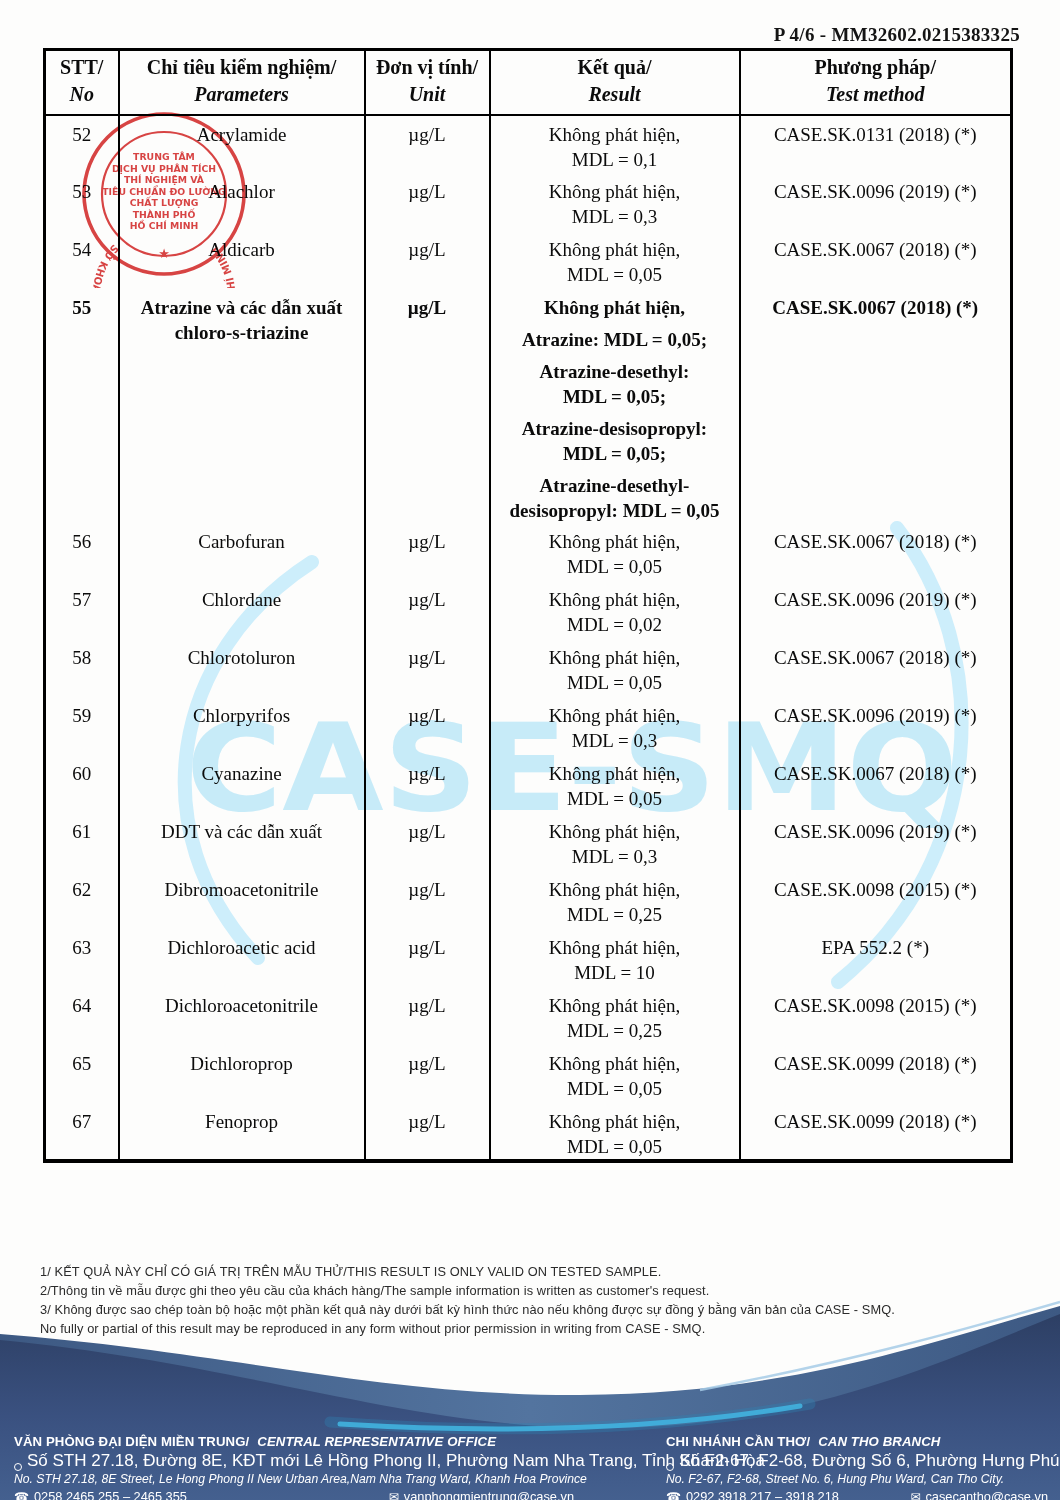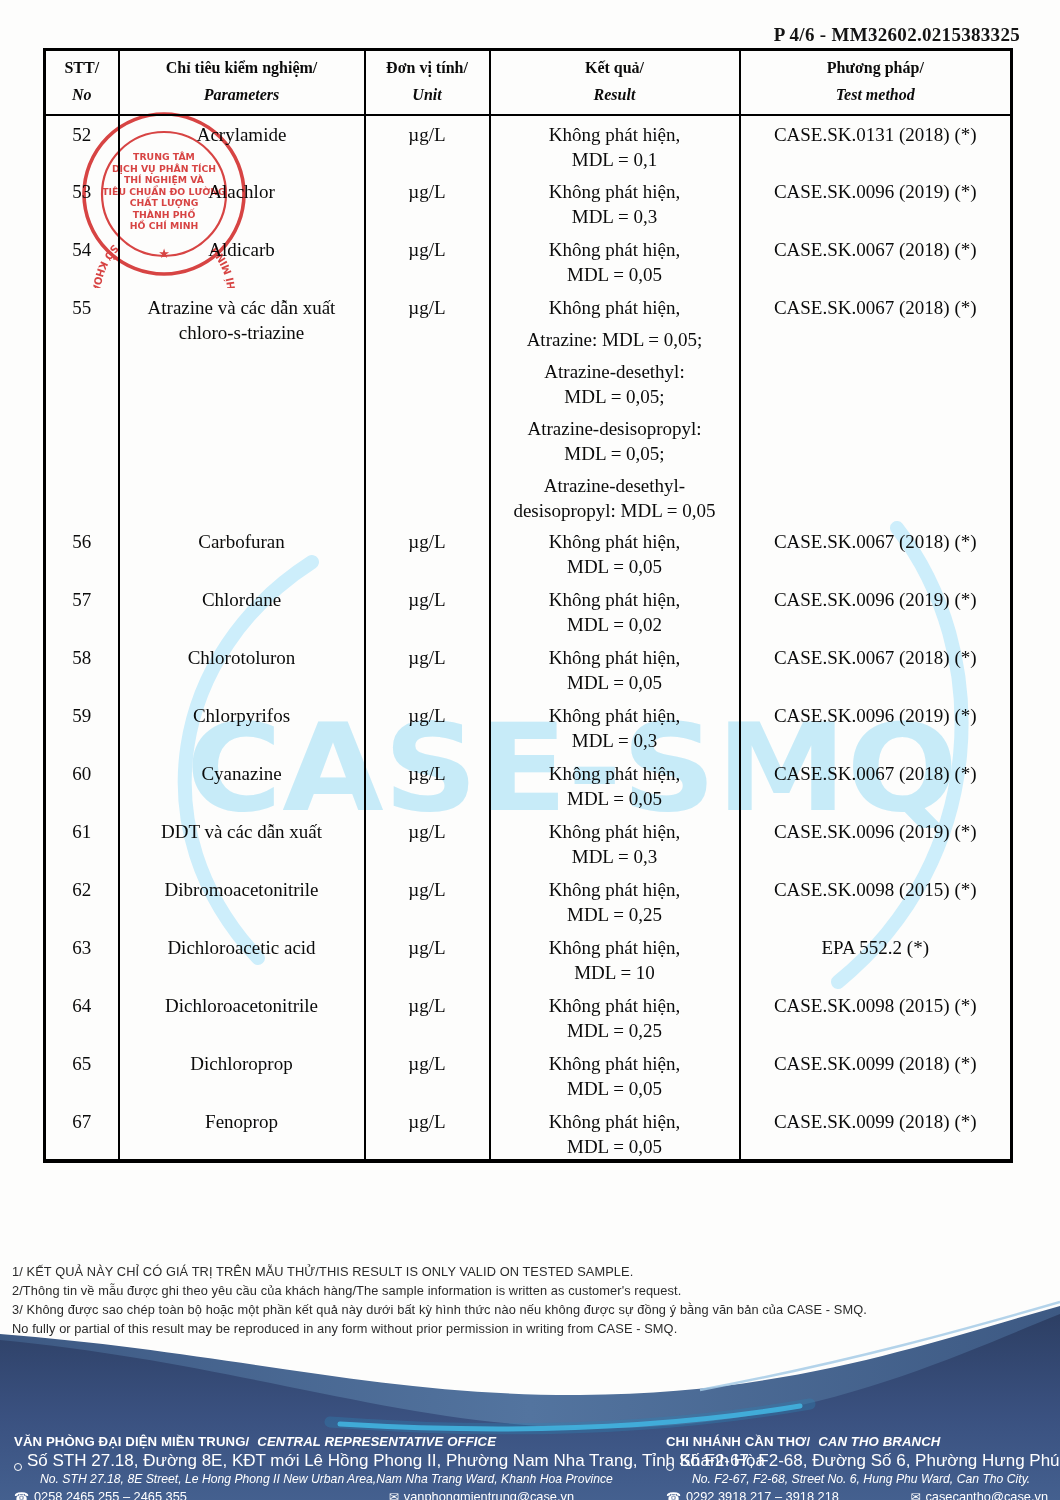--- a/index.html
+++ b/index.html
@@ -18,50 +18,50 @@
   
   .doc-table{
     position:absolute;left:43px;top:48px;width:967px;z-index:1;
     border-collapse:collapse;table-layout:fixed;
     color:#0b0b0b;background:transparent;
   }
   .doc-table{border:3px solid #000;border-bottom-width:4px;}
   .doc-table th,.doc-table td{border-left:2px solid #000;vertical-align:top;padding:0;}
   .doc-table th{
     height:60px;border-bottom:2px solid #000;
-    font-size:16px;line-height:27px;padding-top:3px;
+    font-size:20px;line-height:27px;padding-top:3px;
   }
   .doc-table th .vi{font-weight:bold;display:block;}
   .doc-table th .en{font-weight:bold;font-style:italic;display:block;}
   .doc-table tbody tr{height:58px;margin-top:48px;}
-  .doc-table tbody tr.tall{height:228px;}
+  .doc-table tbody tr.tall{height:228px;font-weight:bold;}
   .doc-table td{font-size:19px;line-height:25px;text-align:center;padding-top:6px;}
   .doc-table td .rgroup{margin-bottom:7px;}
   .doc-table td .rgroup:last-child{margin-bottom:0;}
   
   .stamp-svg{position:absolute;left:74px;top:106px;z-index:2;pointer-events:none;
     mix-blend-mode:multiply;opacity:.92;}
   
   .footnotes{
-    position:absolute;left:12px;top:1262px;z-index:1;
+    position:absolute;left:40px;top:1262px;z-index:1;
     font-family:"Liberation Sans","DejaVu Sans",sans-serif;
     font-size:12.8px;line-height:19px;color:#2b2b2b;letter-spacing:.1px;
   }
   
   .footer-svg{position:absolute;left:0;top:1300px;z-index:3;}
   .footer-col{
     position:absolute;z-index:4;color:#fff;
     font-family:"Liberation Sans","DejaVu Sans",sans-serif;
   }
   .footer-col.left{left:14px;top:1434px;width:600px;}
   .footer-col.right{left:666px;top:1434px;width:382px;}
   .f-title{font-size:13.2px;font-weight:bold;letter-spacing:.1px;white-space:nowrap;}
   .f-title .en{font-style:italic;margin-left:8px;}
   .f-row{display:flex;align-items:flex-end;gap:5px;margin-top:2px;font-size:17px;white-space:nowrap;}
-  .f-addr-en{font-style:italic;margin-left:26px;margin-top:1px;font-size:12.2px;white-space:nowrap;}
+  .f-addr-en{font-style:italic;margin-left:0;margin-top:1px;font-size:12.2px;white-space:nowrap;}
   .pin-icon{flex:0 0 auto;width:6px;height:6px;margin-top:4px;border:1.6px solid #fff;border-radius:50%;}
   .f-contacts{display:flex;justify-content:space-between;margin-top:3px;font-size:12.8px;}
   .f-contacts .grp{display:flex;align-items:center;gap:5px;white-space:nowrap;}
   .glyph-icon{font-family:"DejaVu Sans",sans-serif;font-size:12px;line-height:1;}
 </style>
 </head>
 <body>
 
 <svg class="watermark-svg" width="1060" height="1500" viewBox="0 0 1060 1500">
   <path d="M 312,562 C 172,652 138,830 258,958" fill="none" stroke="#cdeefb" stroke-width="14" stroke-linecap="round"></path>

